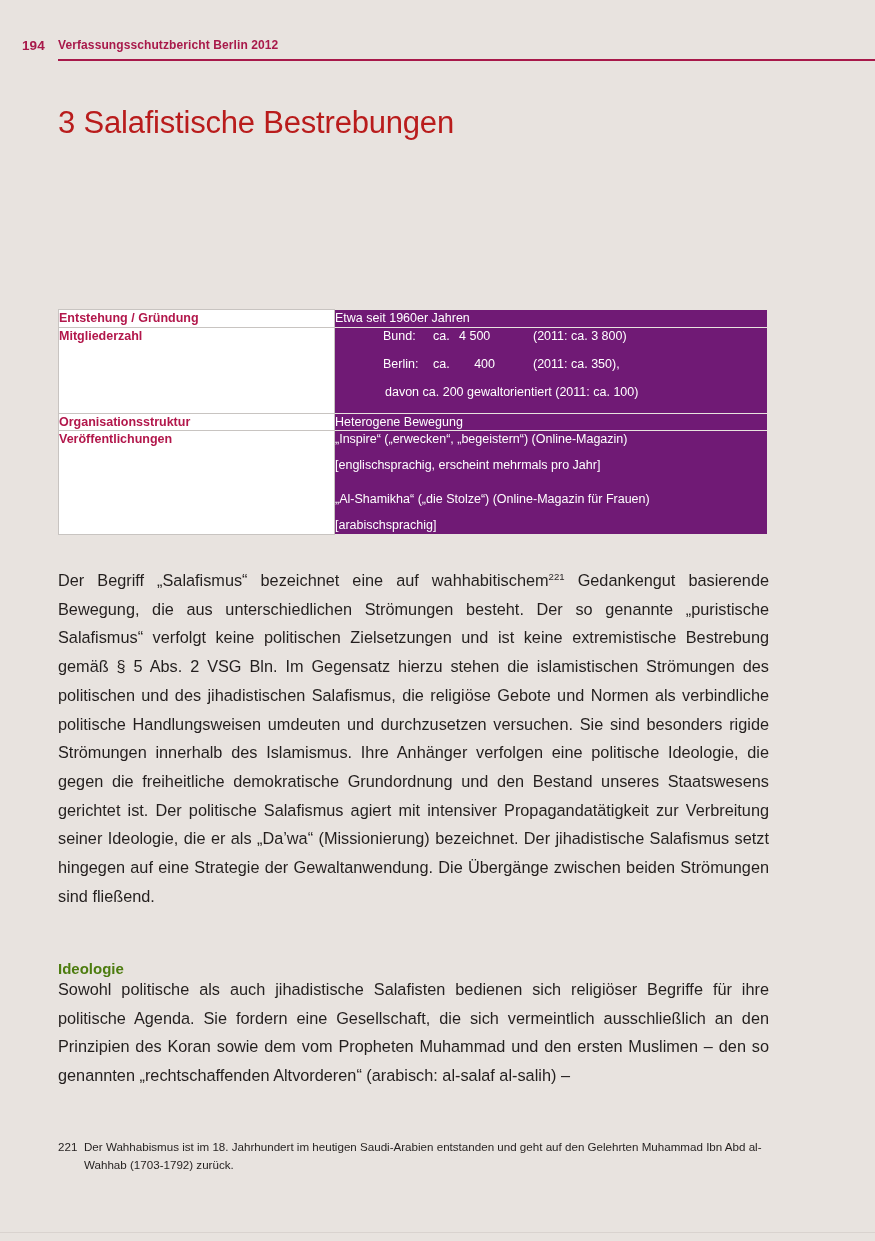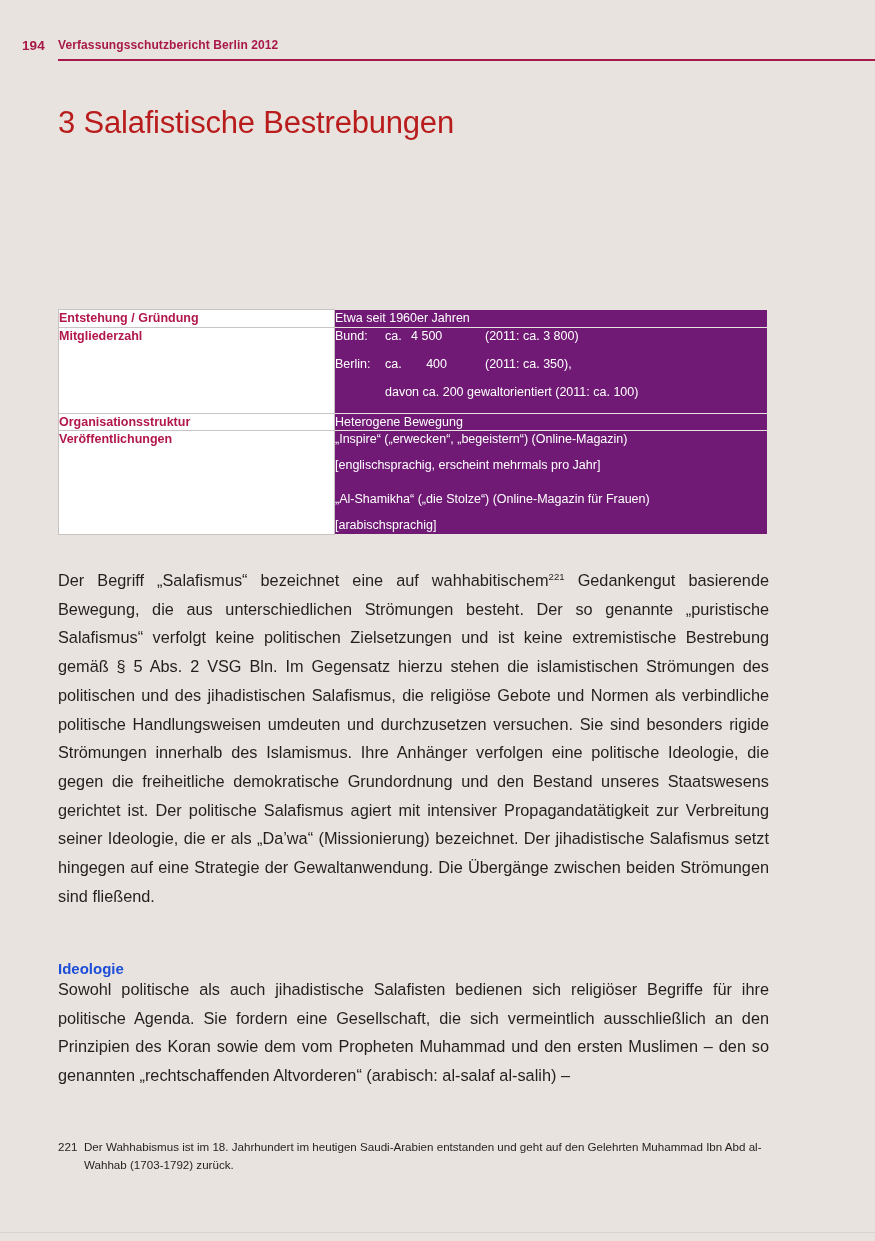--- a/index.html
+++ b/index.html
@@ -114,21 +114,21 @@
   .cell-value .vline.tight { margin-bottom: 9px; }
   .cell-value .vline.gap { margin-bottom: 17px; }
 
   
   .memb-row {
     display: block;
     white-space: nowrap;
     margin-bottom: 11px;
   }
   .memb-row:last-child { margin-bottom: 12px; }
-  .m-key   { display: inline-block; width: 50px; }
+  .m-key   { display: inline-block; width: 50px; margin-left: 48px; }
   .m-ca    { display: inline-block; width: 26px; }
   .m-num   { display: inline-block; width: 74px; text-align: left; }
   .m-num.r { text-align: right; padding-right: 38px; width: 36px; }
   .m-note  { display: inline-block; }
   .m-indent{ display: inline-block; width: 50px; }
 
   
   .body-block {
     position: absolute;
     left: 58px;
@@ -139,21 +139,21 @@
     text-align: justify;
   }
   .body-block p { margin: 0; }
   .para-main { top: 566px; }
   .sec-heading {
     position: absolute;
     left: 58px;
     top: 948px;
     font-size: 15px;
     font-weight: bold;
-    color: #1d4ed8;
+    color: #4d7c0f;
   }
   .para-ideology { top: 975px; }
 
   .fnref {
     font-size: 9.6px;
     vertical-align: super;
     line-height: 0;
   }
 
   

